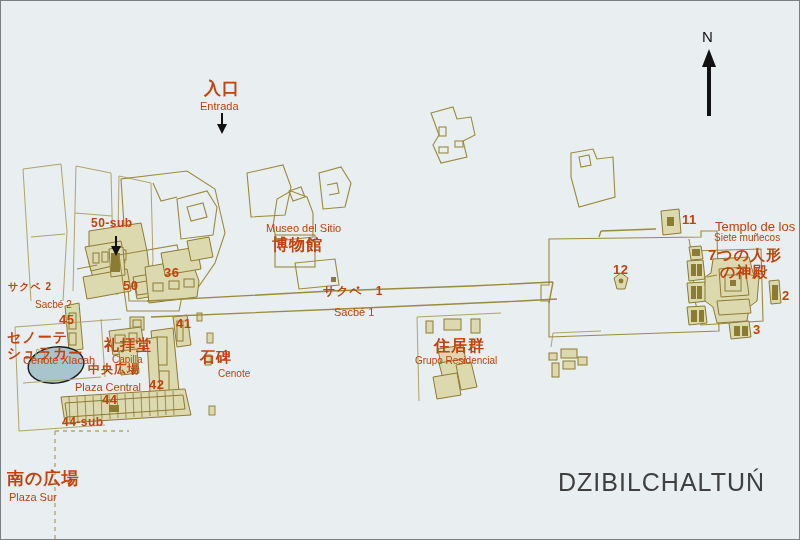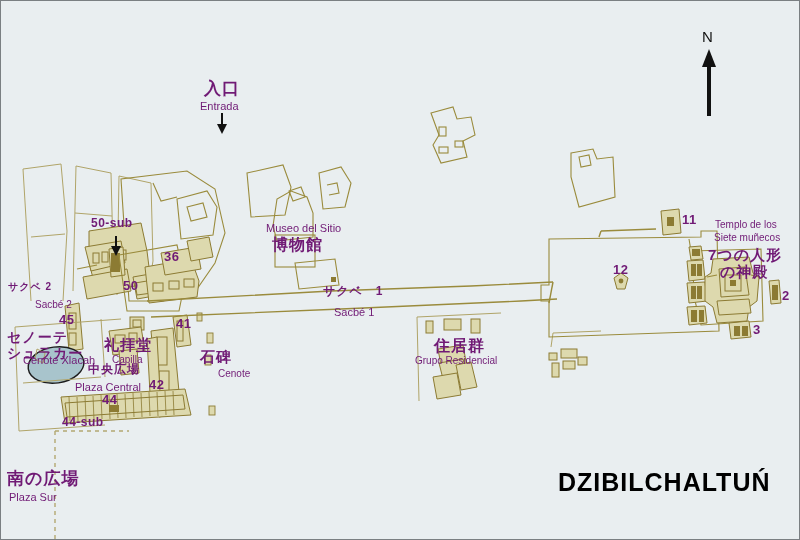--- a/index.html
+++ b/index.html
@@ -11,31 +11,31 @@
     position:relative;
     width:800px;height:540px;
     background:#e9eef0;
     overflow:hidden;
     box-sizing:border-box;
     border:1px solid #7a7f82;
   }
   #svg-layer{position:absolute;left:0;top:0;width:800px;height:540px;}
   .lbl{
     position:absolute;
-    color:#701a75;
+    color:#c2410c;
     white-space:nowrap;
     line-height:1.05;
     font-family:"Liberation Sans", sans-serif;
   }
   .jp{font-weight:bold;letter-spacing:1px;}
   .es{font-size:10px;}
   .num{font-weight:bold;font-size:13px;letter-spacing:0.5px;}
   .numsub{font-weight:bold;font-size:12px;letter-spacing:0.5px;}
   .titlebig{
-    font-size:25px;font-weight:bold;letter-spacing:1px;color:#000000;
+    font-size:25px;font-weight:normal;letter-spacing:1px;color:#404040;
   }
   .north-letter{font-size:15px;font-weight:normal;color:#111;}
 </style>
 </head>
 <body>
 
 <div id="map">
 
   <svg id="svg-layer" viewBox="0 0 800 540" xmlns="http://www.w3.org/2000/svg">
     <defs>
@@ -306,27 +306,27 @@
 
   <div class="lbl jp" style="left:6px;top:469px;font-size:17px;">南の広場</div>
   <div class="lbl es" style="left:8px;top:491px;font-size:11px;">Plaza Sur</div>
 
   <div class="lbl jp" style="left:199px;top:348px;font-size:15px;">石碑</div>
   <div class="lbl es" style="left:217px;top:368px;font-size:10px;">Cenote</div>
 
   <div class="lbl jp" style="left:433px;top:337px;font-size:16px;">住居群</div>
   <div class="lbl es" style="left:414px;top:355px;font-size:10px;">Grupo Residencial</div>
 
-  <div class="lbl es" style="left:714px;top:219px;font-size:10px;">Templo de los</div>
+  <div class="lbl es" style="left:714px;top:219px;font-size:13px;">Templo de los</div>
   <div class="lbl es" style="left:713px;top:232px;font-size:10px;">Siete muñecos</div>
   <div class="lbl jp" style="left:707px;top:246px;font-size:15px;">7つの人形</div>
   <div class="lbl jp" style="left:719px;top:263px;font-size:15px;">の神殿</div>
 
   <div class="lbl numsub" style="left:90px;top:216px;">50-sub</div>
-  <div class="lbl num" style="left:163px;top:249px;">36</div>
+  <div class="lbl num" style="left:163px;top:265px;">36</div>
   <div class="lbl num" style="left:122px;top:278px;">50</div>
   <div class="lbl num" style="left:58px;top:312px;">45</div>
   <div class="lbl num" style="left:175px;top:316px;">41</div>
   <div class="lbl num" style="left:148px;top:377px;">42</div>
   <div class="lbl num" style="left:101px;top:392px;">44</div>
   <div class="lbl numsub" style="left:61px;top:415px;">44-sub</div>
   <div class="lbl num" style="left:681px;top:212px;">11</div>
   <div class="lbl num" style="left:612px;top:262px;">12</div>
   <div class="lbl num" style="left:781px;top:288px;">2</div>
   <div class="lbl num" style="left:752px;top:322px;">3</div>

